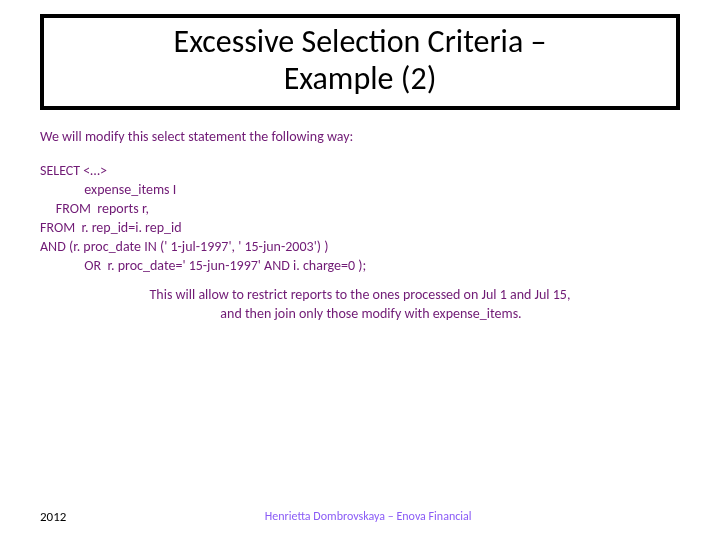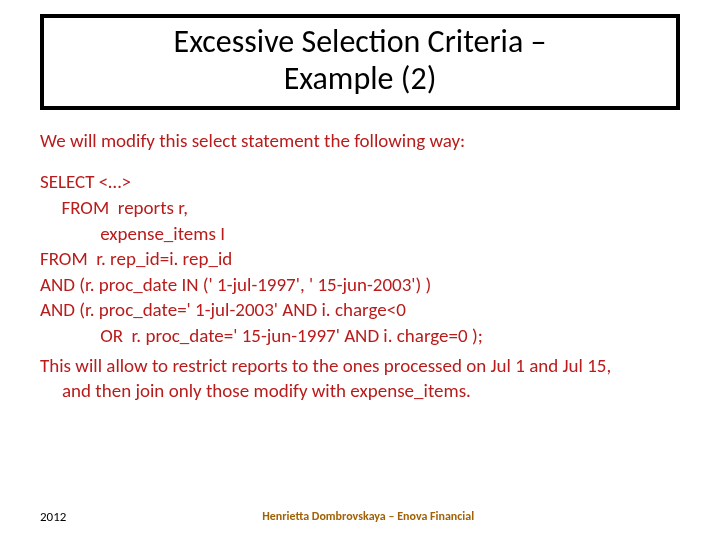--- a/index.html
+++ b/index.html
@@ -20,65 +20,63 @@
   .title-box .title {
     font-size: 32px;
     line-height: 1.15;
     color: #000;
     font-weight: 400;
   }
   .title-box .title .underline {
   }
   .content {
     margin: 18px 40px 0 40px;
-    font-size: 19px;
+    font-size: 14px;
     line-height: 1.35;
-    color: #b91c1c;
+    color: #701a75;
   }
   .intro { margin-bottom: 16px; }
-  .sql { margin-bottom: 4px; }
+  .sql { margin-bottom: 10px; }
   .sql .line { white-space: pre; }
-  .explain { margin-bottom: 26px; }
+  .explain { margin-bottom: 26px; text-align: center; }
   .explain .hang { padding-left: 22px; display: block; }
   .footer {
     position: absolute;
     bottom: 16px;
     left: 40px;
     right: 50px;
     font-size: 13px;
     color: #000;
   }
   .footer .year { float: left; }
   .footer .credit {
     text-align: center;
-    color: #a16207;
+    color: #8b5cf6;
     font-size: 12px;
-    font-weight: bold;
   }
 </style>
 </head>
 <body>
 
 <div class="title-box">
   <div class="title">
     <span>Excessive Selection Criteria –</span><br>
     <span class="underline">Example (2)</span>
   </div>
 </div>
 
 <div class="content">
   <div class="intro">We will modify this select statement the following way:</div>
 
   <div class="sql">
     <div class="line">SELECT &lt;…&gt;</div>
+    <div class="line">              expense_items I</div>
     <div class="line">     FROM  reports r,</div>
-    <div class="line">              expense_items I</div>
     <div class="line">FROM  r. rep_id=i. rep_id</div>
     <div class="line">AND (r. proc_date IN (' 1-jul-1997', ' 15-jun-2003') )</div>
-    <div class="line">AND (r. proc_date=' 1-jul-2003' AND i. charge&lt;0</div>
     <div class="line">              OR  r. proc_date=' 15-jun-1997' AND i. charge=0 );</div>
   </div>
 
   <div class="explain">
     <span>This will allow to restrict reports to the ones processed on Jul 1 and Jul 15,</span>
     <span class="hang">and then join only those modify with expense_items.</span>
   </div>
 </div>
 
 <div class="footer">

